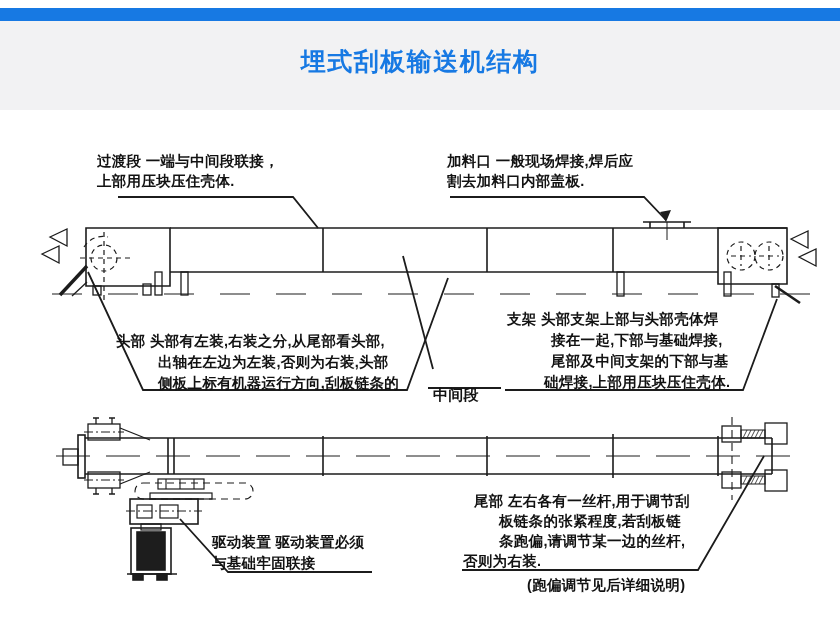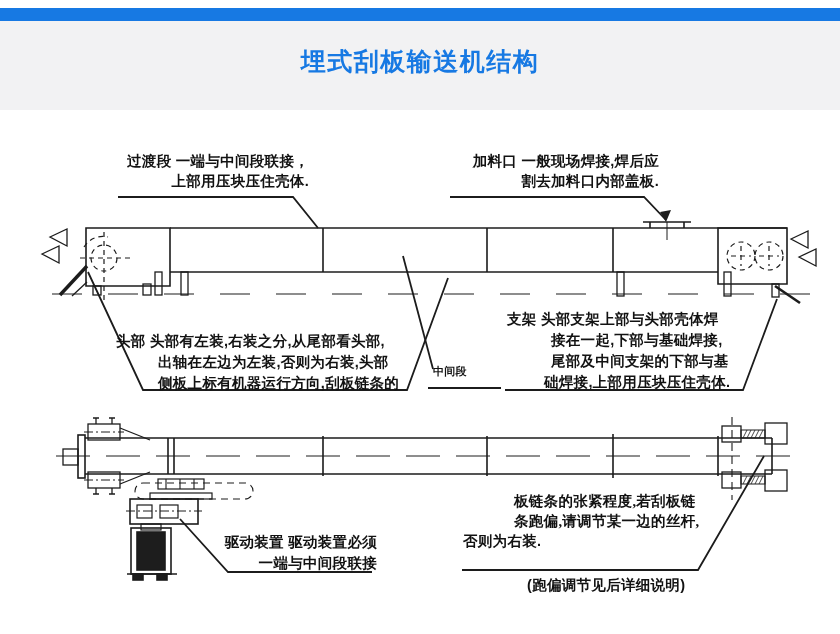--- a/index.html
+++ b/index.html
@@ -13,29 +13,29 @@
   .title{
     position:absolute;left:0;top:24px;width:100%;margin:0;text-align:center;
     font-size:25px;font-weight:bold;letter-spacing:1.5px;
   }
   .art{position:absolute;left:0;top:0;width:840px;height:634px;}
   .page-edge{position:absolute;top:110px;right:0;width:34px;height:524px;
     background:linear-gradient(to right, rgba(205,195,170,0), rgba(195,185,160,0.30));}
   .anno{position:absolute;font-weight:bold;color:#121212;font-size:14.5px;
     letter-spacing:0.3px;white-space:nowrap;}
   .anno .line{display:block;}
-  .centered{text-align:right;}
+  .centered{text-align:left;}
   .lh20 .line{line-height:20px;}
   .lh21 .line{line-height:21px;}
   .head-block .line.indent{margin-left:42px;}
   .support-block .line.indent{margin-left:44px;}
   .support-block .line.indent2{margin-left:37px;}
-  .tail-block .line.indent{margin-left:40px;font-family:Liberation Serif, serif;}
+  .tail-block .line.indent{margin-left:25px;}
   .tail-block .line.outdent{margin-left:-11px;}
-  .mid-label{font-size:11px;}
+  .mid-label{font-size:15px;margin-top:22px;}
 </style>
 </head>
 <body>
 
 <div class="canvas">
 
   <div class="topbar" style="background:#1779e3;"></div>
 
   <div class="header-band" style="background:#f2f2f3;">
     <h1 class="title" style="color:#1779e3;">埋式刮板输送机结构</h1>
@@ -179,24 +179,25 @@
 
   <div class="anno lh21 support-block" style="left:507px;top:309px;">
     <span class="line">支架 头部支架上部与头部壳体焊</span>
     <span class="line indent">接在一起,下部与基础焊接,</span>
     <span class="line indent">尾部及中间支架的下部与基</span>
     <span class="line indent2">础焊接,上部用压块压住壳体.</span>
   </div>
 
   <div class="anno centered lh21" style="left:212px;top:532px;width:165px;">
     <span class="line">驱动装置 驱动装置必须</span>
-    <span class="line">一端与中间段联接</span>
+    <span class="line">与基础牢固联接</span>
   </div>
 
   <div class="anno lh20 tail-block" style="left:474px;top:491px;">
+    <span class="line">尾部 左右各有一丝杆,用于调节刮</span>
     <span class="line indent">板链条的张紧程度,若刮板链</span>
     <span class="line indent">条跑偏,请调节某一边的丝杆,</span>
     <span class="line outdent">否则为右装.</span>
   </div>
 
   <div class="anno" style="left:527px;top:576px;">(跑偏调节见后详细说明)</div>
 
 </div>
 
 </body></html>

